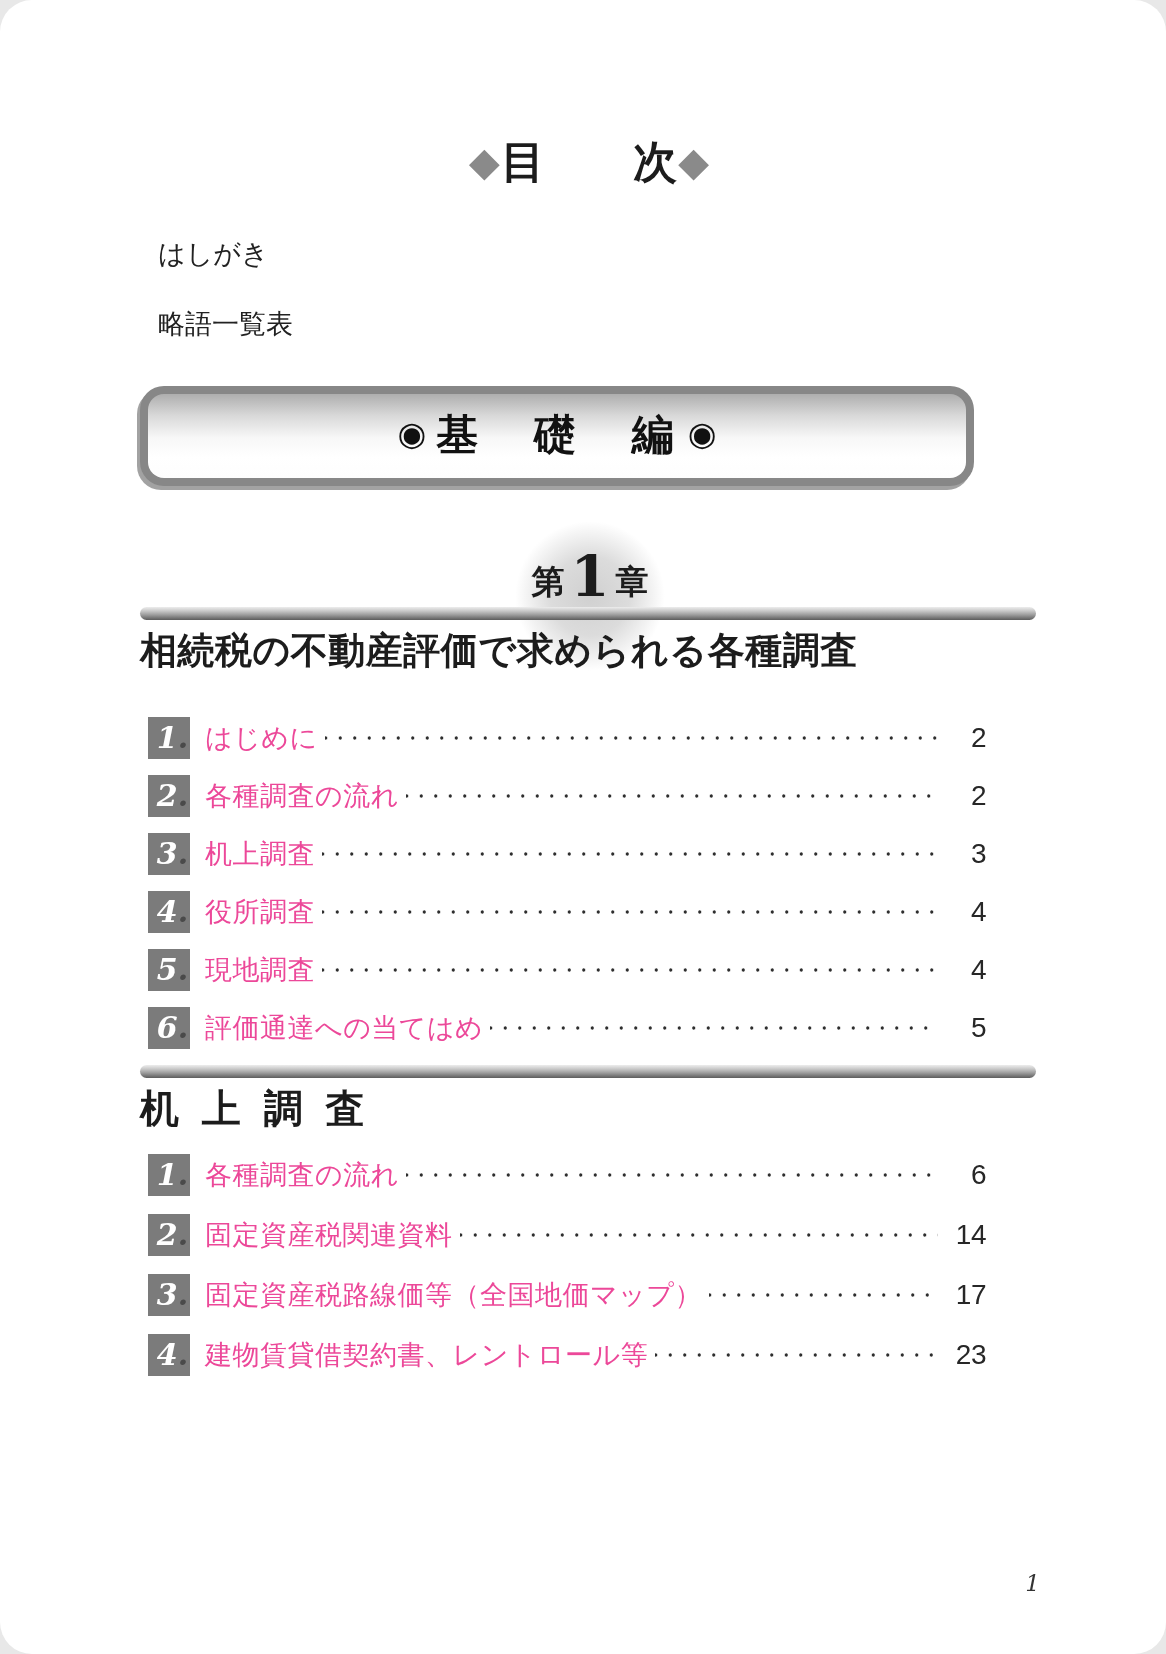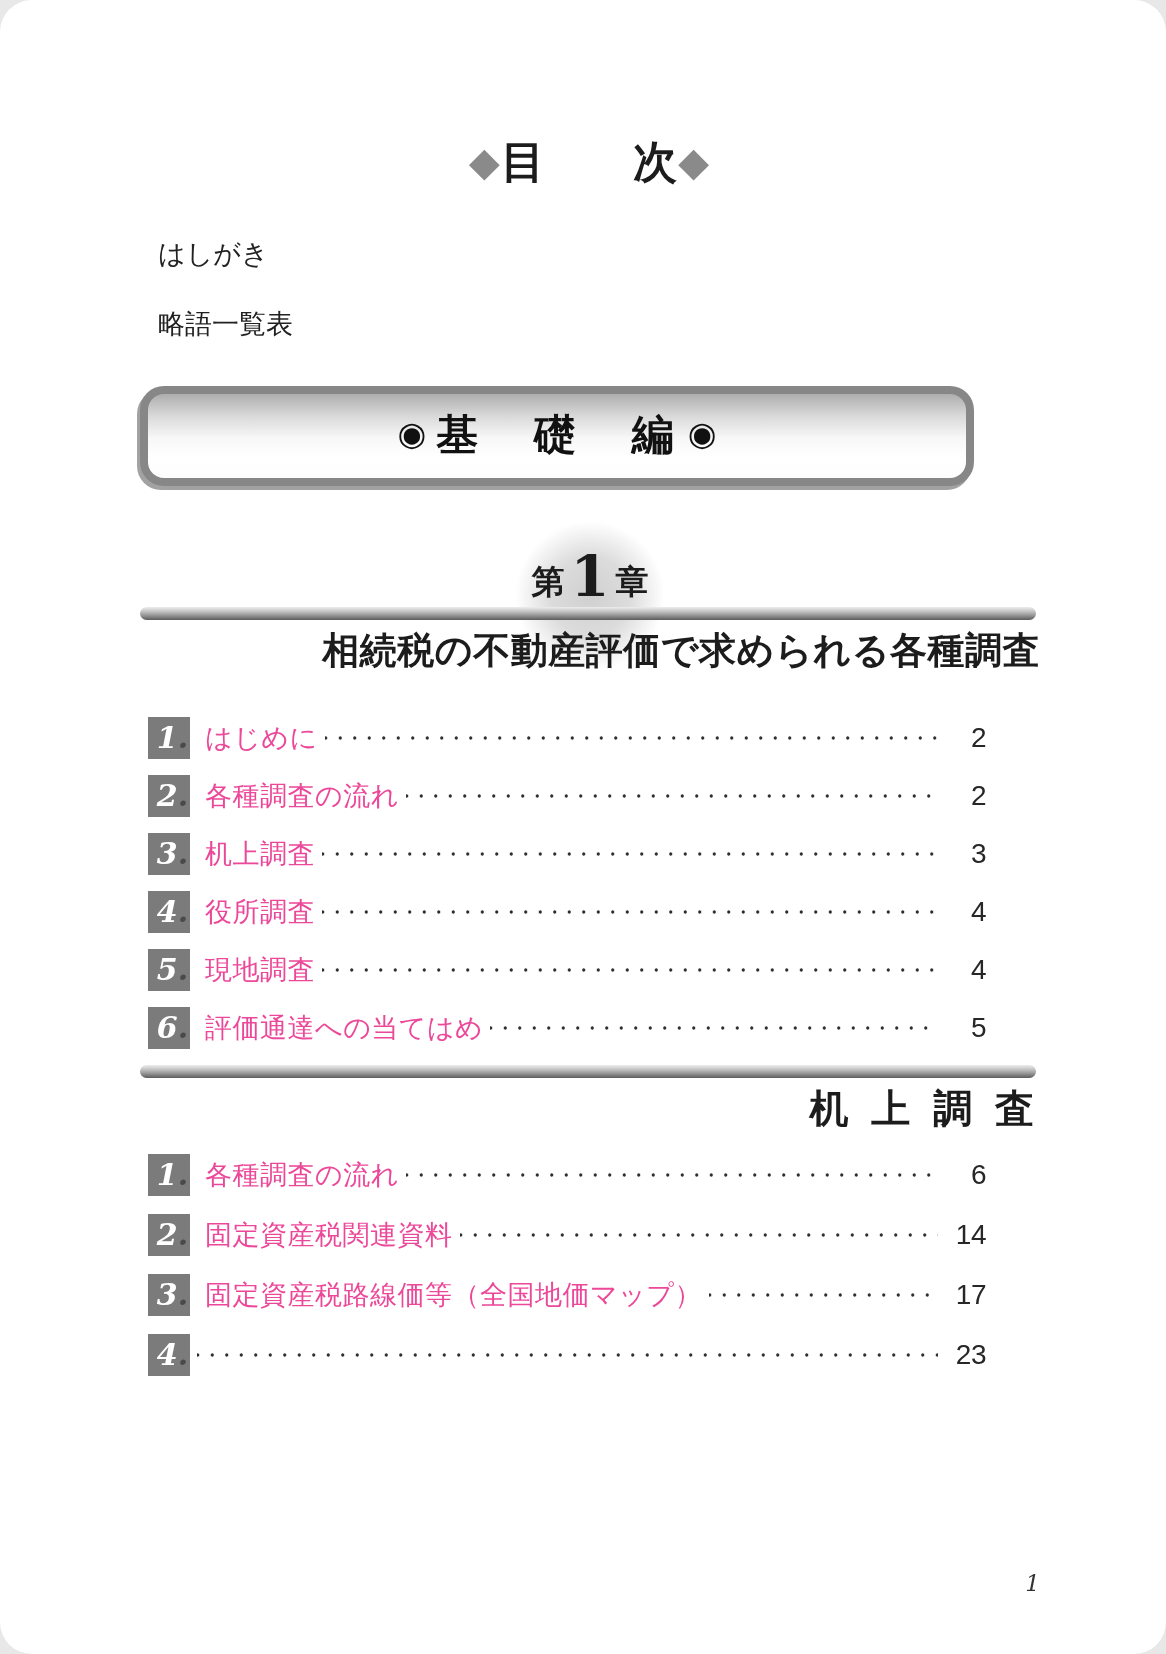--- a/index.html
+++ b/index.html
@@ -90,21 +90,21 @@
     margin-top:3px;
     width:896px;height:13px;
     border-radius:7px;
     background:linear-gradient(180deg,#ededed 0%,#c9c9c9 30%,#9a9a9a 62%,#5c5c5c 100%);
   }
 
   
   .chapter-title{
     position:relative;z-index:1;
     margin-top:11px;
-    text-align:right;
+    text-align:left;
     font-size:37px;font-weight:700;
     line-height:40px;
     letter-spacing:0.5px;
     white-space:nowrap;
   }
   .chapter-title.spaced{letter-spacing:6px;font-size:39px;}
 
   
   .toc-list{margin-top:46px;margin-left:8px;width:838px;}
   .toc-list.second{margin-top:25px;}
@@ -274,20 +274,21 @@
           </span>
         <span class="toc-label">固定資産税路線価等（全国地価マップ）</span>
         <span class="dots"></span>
         <span class="page-num">17</span>
       </div>
       <div class="toc-row">
         <span class="badge">
             <span class="num">4</span>
             <span class="dot">.</span>
           </span>
+        <span class="toc-label">建物賃貸借契約書、レントロール等</span>
         <span class="dots"></span>
         <span class="page-num">23</span>
       </div>
     </div>
 
   </div>
 
   <div class="folio">1</div>
 </div>
 

